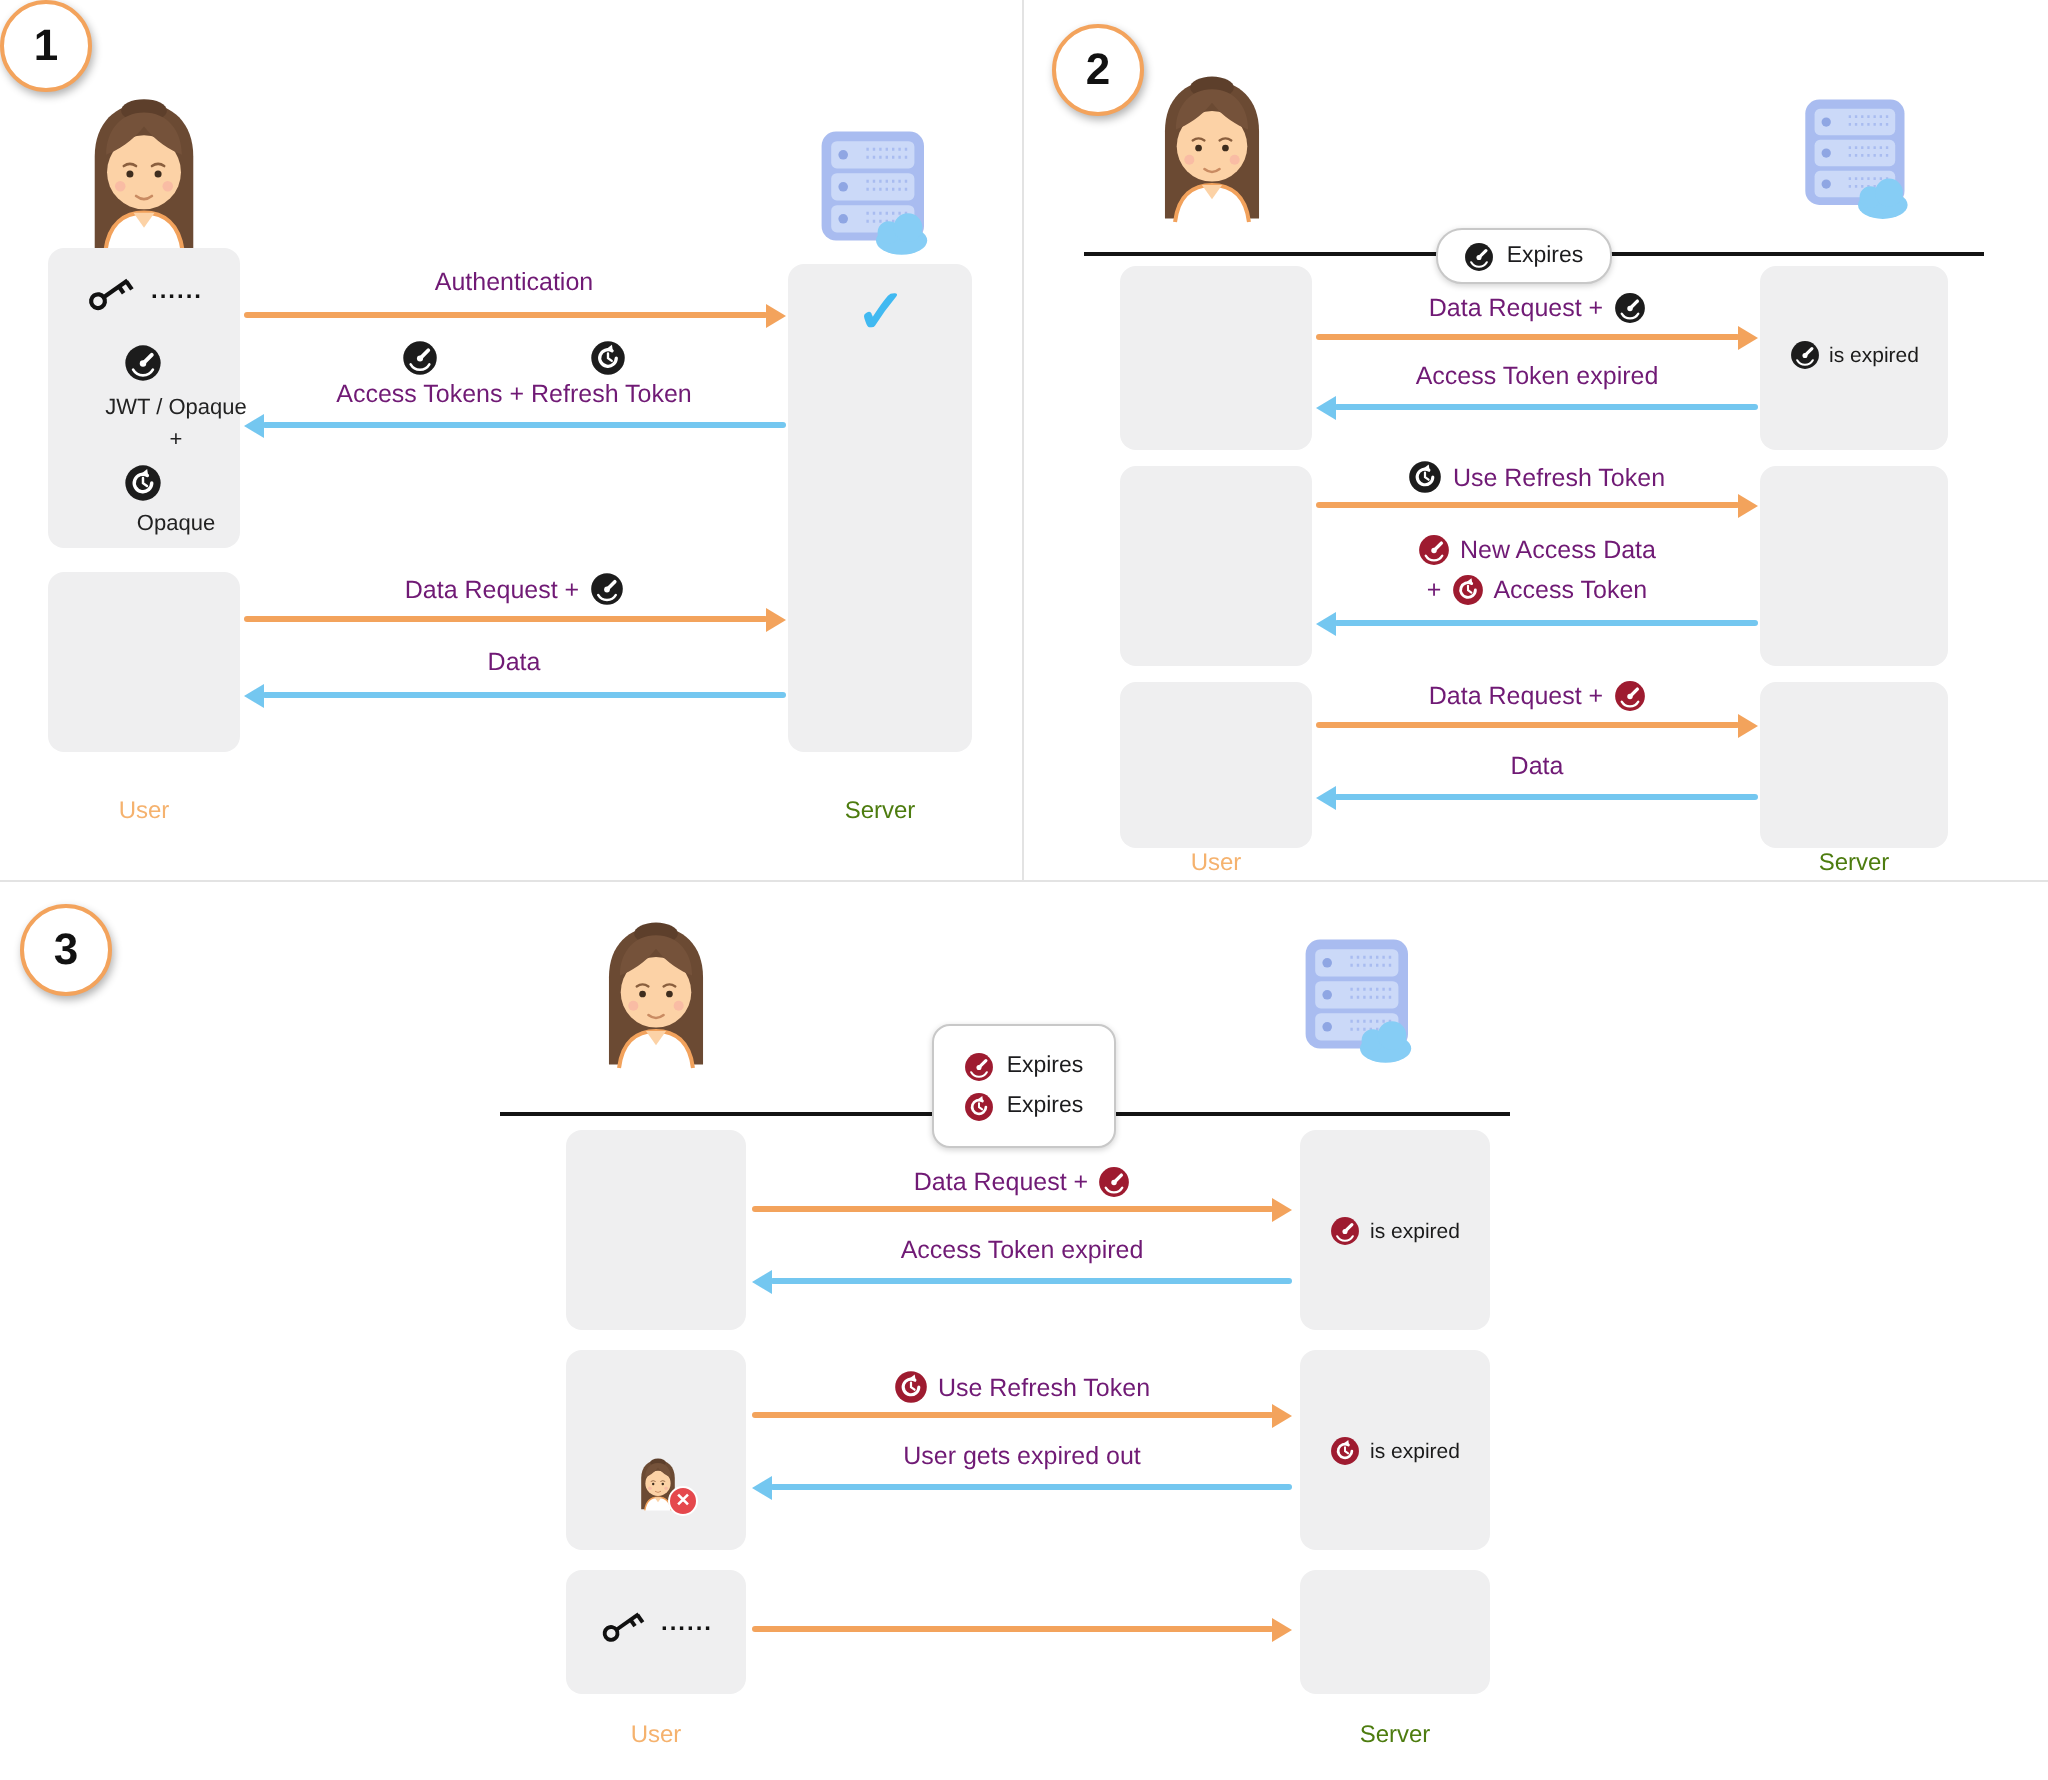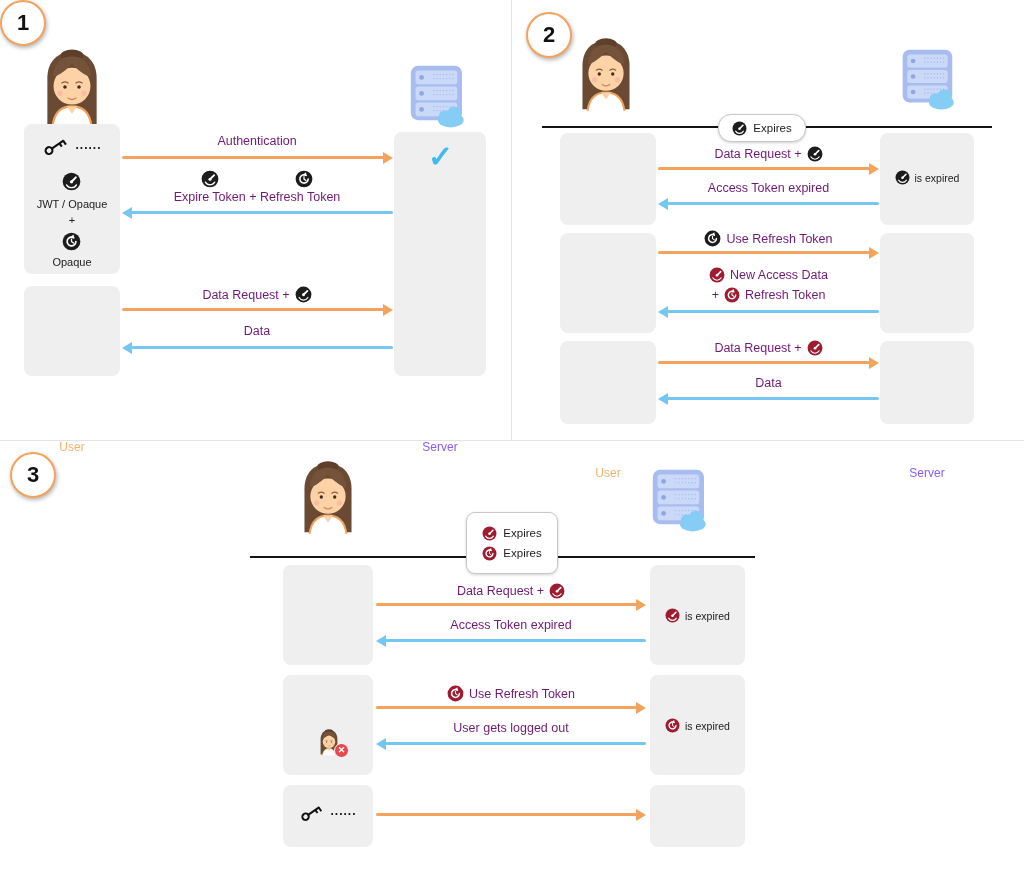--- a/index.html
+++ b/index.html
@@ -18,36 +18,36 @@
     border-top:6px solid transparent;border-bottom:6px solid transparent;border-left:10px solid currentColor;}
   .arrow.left::before{content:"";position:absolute;left:-9px;top:-4.5px;width:0;height:0;
     border-top:6px solid transparent;border-bottom:6px solid transparent;border-right:10px solid currentColor;}
   .orange{color:var(--orange,#F3A35C);}
   .blue{color:var(--blue,#74C7F0);}
   .msg{position:absolute;display:flex;align-items:center;justify-content:center;gap:5px;
     font-size:12.5px;color:#701a75;white-space:nowrap;}
   .tk{flex:none;display:block;}
   .tk.black{color:var(--token_black,#1C1C1C);}
   .tk.red{color:var(--token_red,#9E1B30);}
-  .footer-label{position:absolute;font-size:12px;text-align:center;margin-top:42px;}
+  .footer-label{position:absolute;font-size:12px;text-align:center;}
   .footer-label.user{color:#F5B26E;}
-  .footer-label.server{color:#8b5cf6;}
+  .footer-label.server{color:#4d7c0f;}
   .hline{position:absolute;height:2px;background:#141414;}
   .pill{position:absolute;background:#fff;border:1px solid #C8C8C8;border-radius:13px;
     display:flex;align-items:center;justify-content:center;gap:6px;font-size:11.5px;
     box-shadow:0 1px 3px rgba(0,0,0,.18);z-index:2;}
   .pill.two-row{flex-direction:column;gap:5px;border-radius:9px;padding:6px 0;}
   .pill .row{display:flex;align-items:center;gap:6px;}
   .expired{position:absolute;display:flex;align-items:center;justify-content:center;gap:5px;
     font-size:10.5px;color:#1b1b1b;white-space:nowrap;}
   .divider{position:absolute;background:#E3E3E3;}
   .check{position:absolute;color:#41B9F1;font-size:30px;font-weight:bold;line-height:1;}
   .keyrow{position:absolute;display:flex;align-items:center;justify-content:center;gap:3px;}
   .dots{font-weight:bold;letter-spacing:1px;font-size:12px;color:#111;}
-  .smalltxt{font-size:11px;color:#222;text-align:center;position:absolute;}
+  .smalltxt{font-size:11px;color:#222;text-align:center;position:absolute;padding-left:16px;}
   .mini-av{position:absolute;}
   .badge-x{position:absolute;right:-5px;bottom:-2px;width:13px;height:13px;border-radius:50%;
     background:#E5484D;color:#fff;font-size:9px;line-height:13px;text-align:center;font-weight:bold;
     border:1px solid #fff;}
 </style>
 </head>
 <body>
 
 <svg style="position:absolute;width:0;height:0" aria-hidden="true">
   <symbol id="tk-access" viewBox="0 0 20 20">
@@ -148,21 +148,21 @@
 
     <div class="msg" style="left:122px;top:170px;width:270px;gap:76px">
       <svg class="tk black" width="18" height="18">
           <use href="#tk-access"></use>
         </svg>
       <svg class="tk black" width="18" height="18">
           <use href="#tk-refresh"></use>
         </svg>
     </div>
     <div class="msg" style="left:122px;top:190px;width:270px">
-      <span>Expire Token + Refresh Token</span>
+      <span>Access Tokens + Refresh Token</span>
     </div>
     <div class="arrow blue left" style="left:131px;top:211px;width:262px"></div>
 
     <div class="msg" style="left:122px;top:286px;width:270px">
       <span>Data Request +</span>
       <svg class="tk black" width="17" height="17">
           <use href="#tk-access"></use>
         </svg>
     </div>
     <div class="arrow orange right" style="left:122px;top:308px;width:262px"></div>
@@ -234,21 +234,21 @@
       <svg class="tk red" width="16" height="16">
           <use href="#tk-access"></use>
         </svg>
       <span>New Access Data</span>
     </div>
     <div class="msg" style="left:146px;top:287px;width:221px">
       <span>+</span>
       <svg class="tk red" width="16" height="16">
           <use href="#tk-refresh"></use>
         </svg>
-      <span>Refresh Token</span>
+      <span>Access Token</span>
     </div>
     <div class="arrow blue left" style="left:155px;top:310px;width:212px"></div>
 
     <div class="msg" style="left:146px;top:340px;width:221px">
       <span>Data Request +</span>
       <svg class="tk red" width="16" height="16">
           <use href="#tk-access"></use>
         </svg>
     </div>
     <div class="arrow orange right" style="left:146px;top:361px;width:212px"></div>
@@ -339,21 +339,21 @@
 
     <div class="msg" style="left:376px;top:245px;width:270px">
       <svg class="tk red" width="17" height="17">
           <use href="#tk-refresh"></use>
         </svg>
       <span>Use Refresh Token</span>
     </div>
     <div class="arrow orange right" style="left:376px;top:266px;width:261px"></div>
 
     <div class="msg" style="left:376px;top:281px;width:270px">
-      <span>User gets logged out</span>
+      <span>User gets expired out</span>
     </div>
     <div class="arrow blue left" style="left:385px;top:302px;width:261px"></div>
 
     <div class="arrow orange right" style="left:376px;top:373px;width:261px"></div>
 
     <div class="footer-label user" style="left:283px;top:420px;width:90px">User</div>
     <div class="footer-label server" style="left:650px;top:420px;width:95px">Server</div>
   </div>
 
   <div class="divider" style="left:511px;top:0;width:1px;height:441px"></div>

